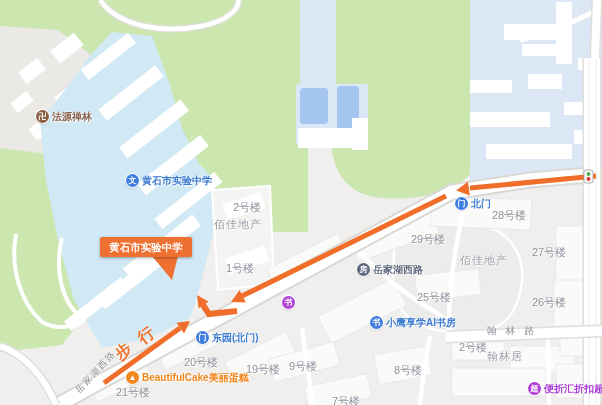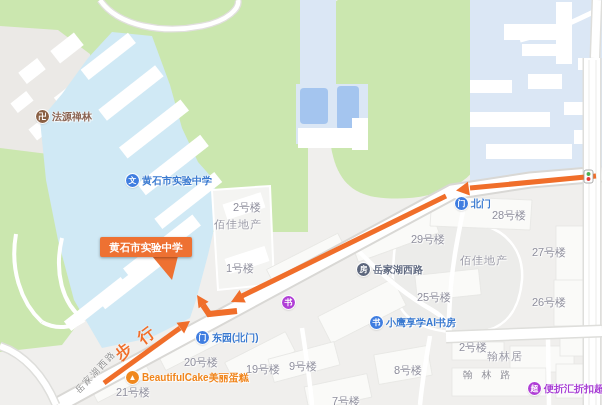--- a/index.html
+++ b/index.html
@@ -30,21 +30,21 @@
   .poi-t{
     font-size:10px;font-weight:700;white-space:nowrap;
     text-shadow:0 0 2px #fff,0 0 2px #fff,1px 1px 1px #fff;
   }
   .t-blue{color:#3a7ad0;} .t-purple{color:#a63bd4;} .t-brown{color:#8a6352;}
   .t-dark{color:#5f6980;} .t-orange{color:#f0851c;}
   
   .rn{position:absolute;transform:translate(-50%,-50%);font-size:9px;color:#8b8b8b;
       white-space:nowrap;text-shadow:0 0 2px #fff,0 0 2px #fff;}
   .rn1{left:96px;top:372px;transform:translate(-50%,-50%) rotate(-47deg);letter-spacing:2px;}
-  .rn2{left:488px;top:331px;font-size:10px;color:#8e8e96;letter-spacing:3px;margin-top:44px;}
+  .rn2{left:512px;top:331px;font-size:10px;color:#8e8e96;letter-spacing:3px;}
   
   .walk{
     position:absolute;left:112px;top:330px;color:#f06e2a;
     font-size:16px;font-weight:bold;letter-spacing:12px;white-space:nowrap;
     transform:rotate(-36deg);transform-origin:center;
     text-shadow:0 0 2px #fff;
   }
   
   .callout{
     position:absolute;left:100px;top:237px;width:92px;height:20px;

